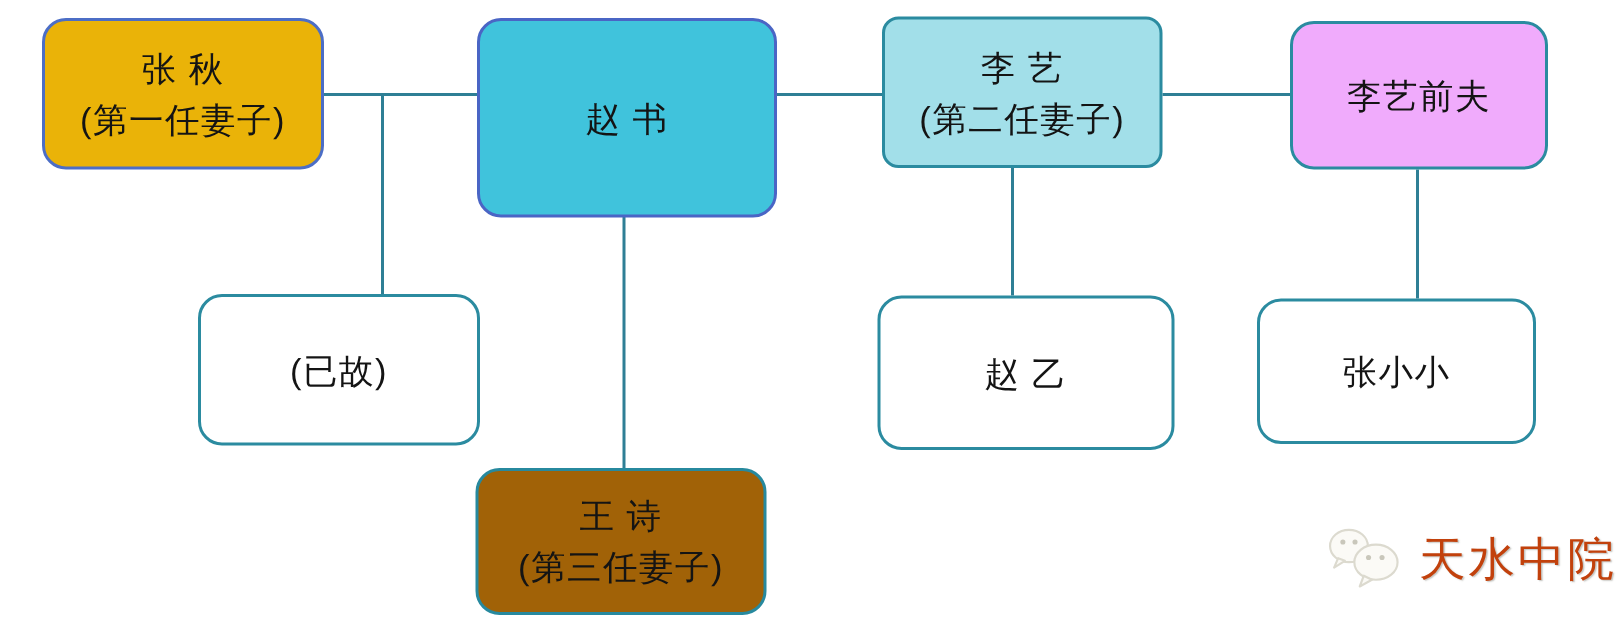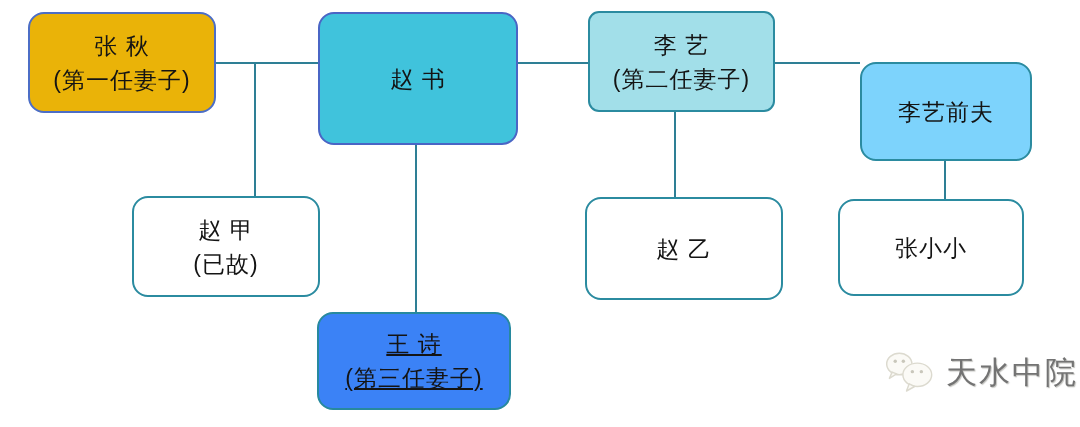--- a/index.html
+++ b/index.html
@@ -47,21 +47,21 @@
     left:884px; top:350px;
     display:flex;
     align-items:center;
     gap:8px;
     user-select:none;
   }
   .wm-logo{width:54px;height:46px;display:block;}
   .wm-text{
     font-size:31px;
     letter-spacing:2px;
-    color:#737373;
+    color:#c2410c;
     text-shadow:1px 1px 1px rgba(120,120,110,0.45), -1px -1px 1px #ffffff;
     white-space:nowrap;
   }
 </style>
 </head>
 <body>
 
 <div id="stage">
 
   <div class="conn c-zq-zs" style="background-color: rgb(46, 127, 149);"></div>
@@ -79,41 +79,40 @@
 
   <div class="node n-zhaoshu" style="background-color: rgb(64, 195, 220); border-color: rgb(74, 101, 197);">
     <div>赵 书</div>
   </div>
 
   <div class="node n-liyi" style="background-color: rgb(162, 223, 233); border-color: rgb(43, 139, 160);">
     <div>李 艺</div>
     <div>(第二任妻子)</div>
   </div>
 
-  <div class="node n-liyiqianfu" style="background-color: #7dd3fc; border-color: rgb(43, 139, 160); margin-top: 48px;">
+  <div class="node n-liyiqianfu" style="background-color: #f0abfc; border-color: rgb(43, 139, 160);">
     <div>李艺前夫</div>
     <div></div>
   </div>
 
   <div class="node n-zhaojia" style="background-color: rgb(255, 255, 255); border-color: rgb(43, 139, 160);">
-    <div>赵 甲</div>
     <div>(已故)</div>
   </div>
 
   <div class="node n-zhaoyi" style="background-color: rgb(255, 255, 255); border-color: rgb(43, 139, 160);">
     <div>赵 乙</div>
     <div></div>
   </div>
 
   <div class="node n-zhangxiaoxiao" style="background-color: rgb(255, 255, 255); border-color: rgb(43, 139, 160);">
     <div>张小小</div>
     <div></div>
   </div>
 
-  <div class="node n-wangshi" style="background-color: #3b82f6; border-color: rgb(39, 137, 158); text-decoration: underline;">
+  <div class="node n-wangshi" style="background-color: #a16207; border-color: rgb(39, 137, 158);">
     <div>王 诗</div>
     <div>(第三任妻子)</div>
   </div>
 
   <div class="watermark">
     <svg class="wm-logo" viewBox="0 0 60 50" xmlns="http://www.w3.org/2000/svg">
 
       <g stroke="#dcdacf" stroke-width="1.6" fill="#fbfaf6">
         <ellipse cx="17" cy="15" rx="14" ry="12"></ellipse>
         <path d="M9 24 L6 31 L14 26 Z" stroke-linejoin="round"></path>

